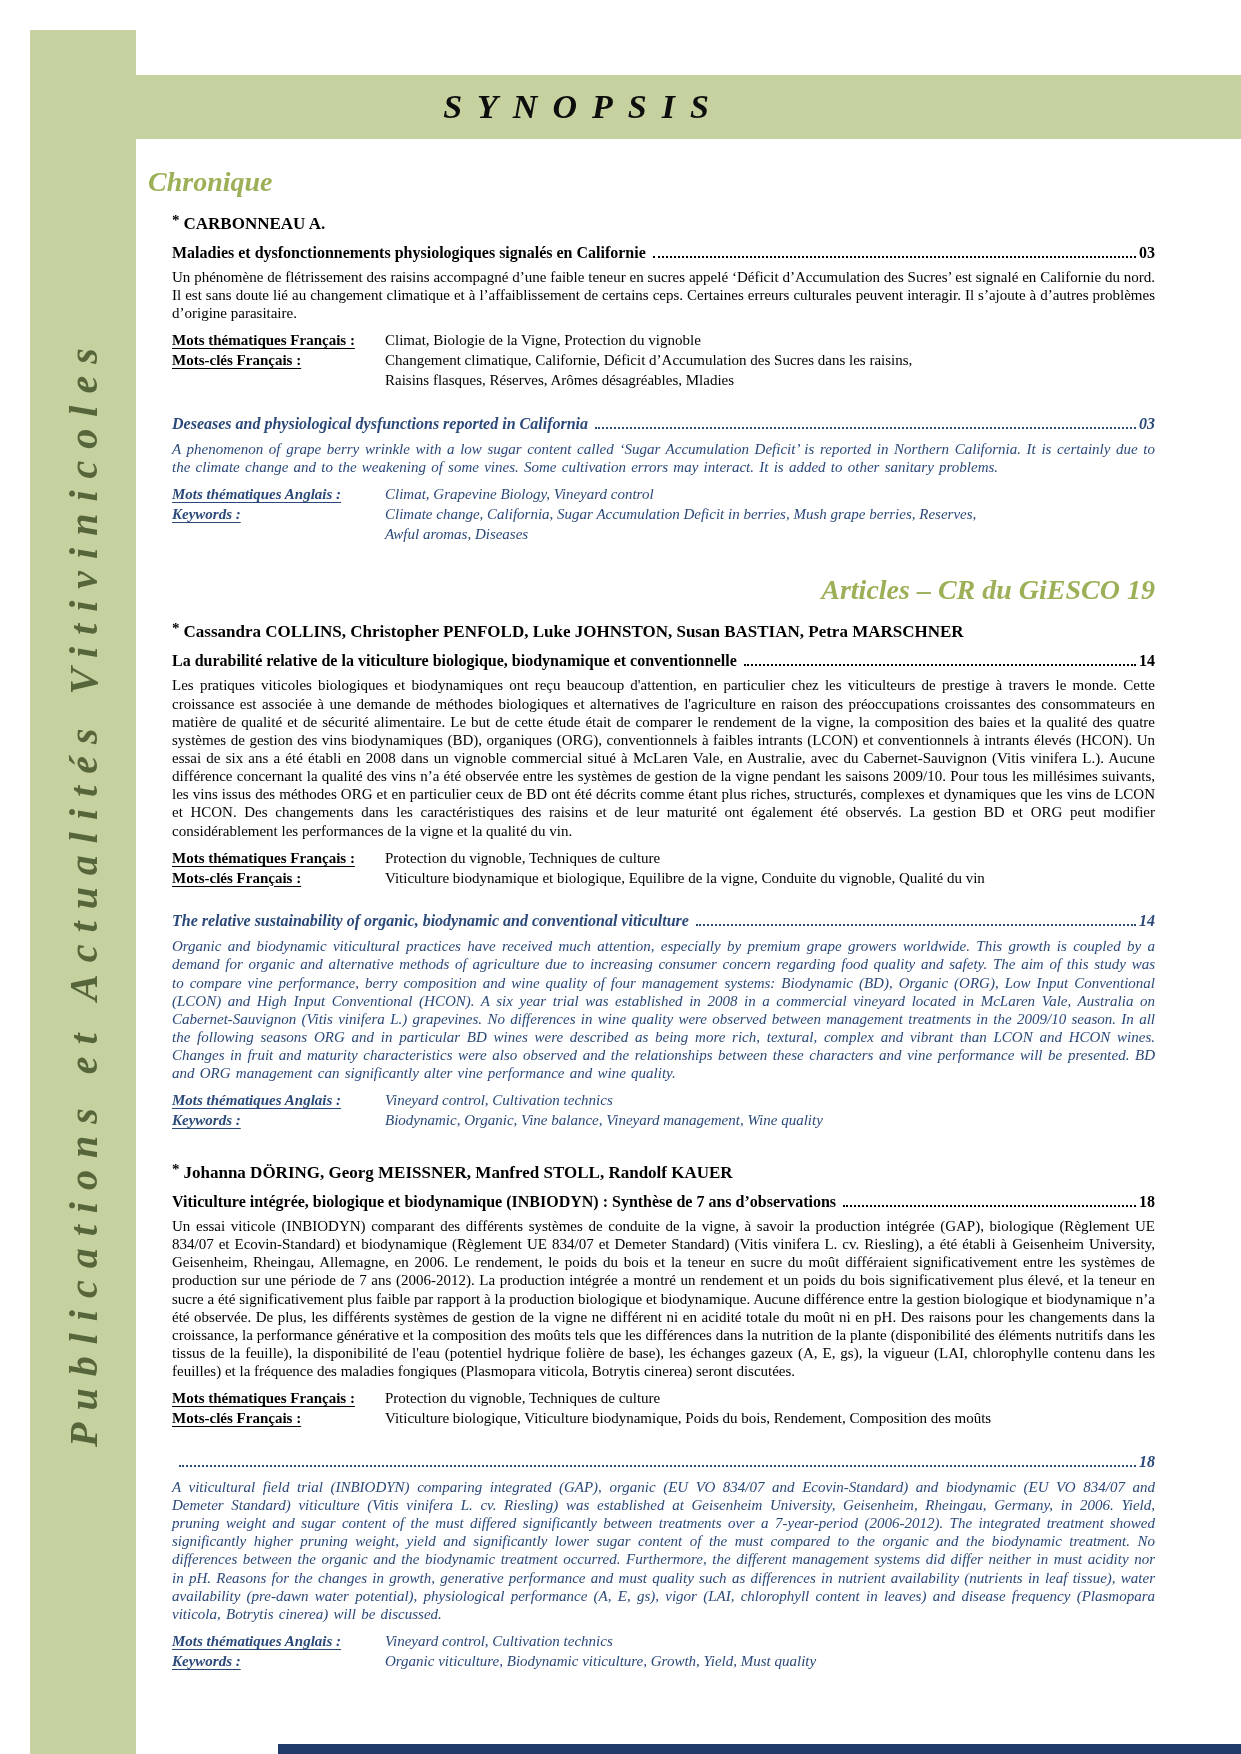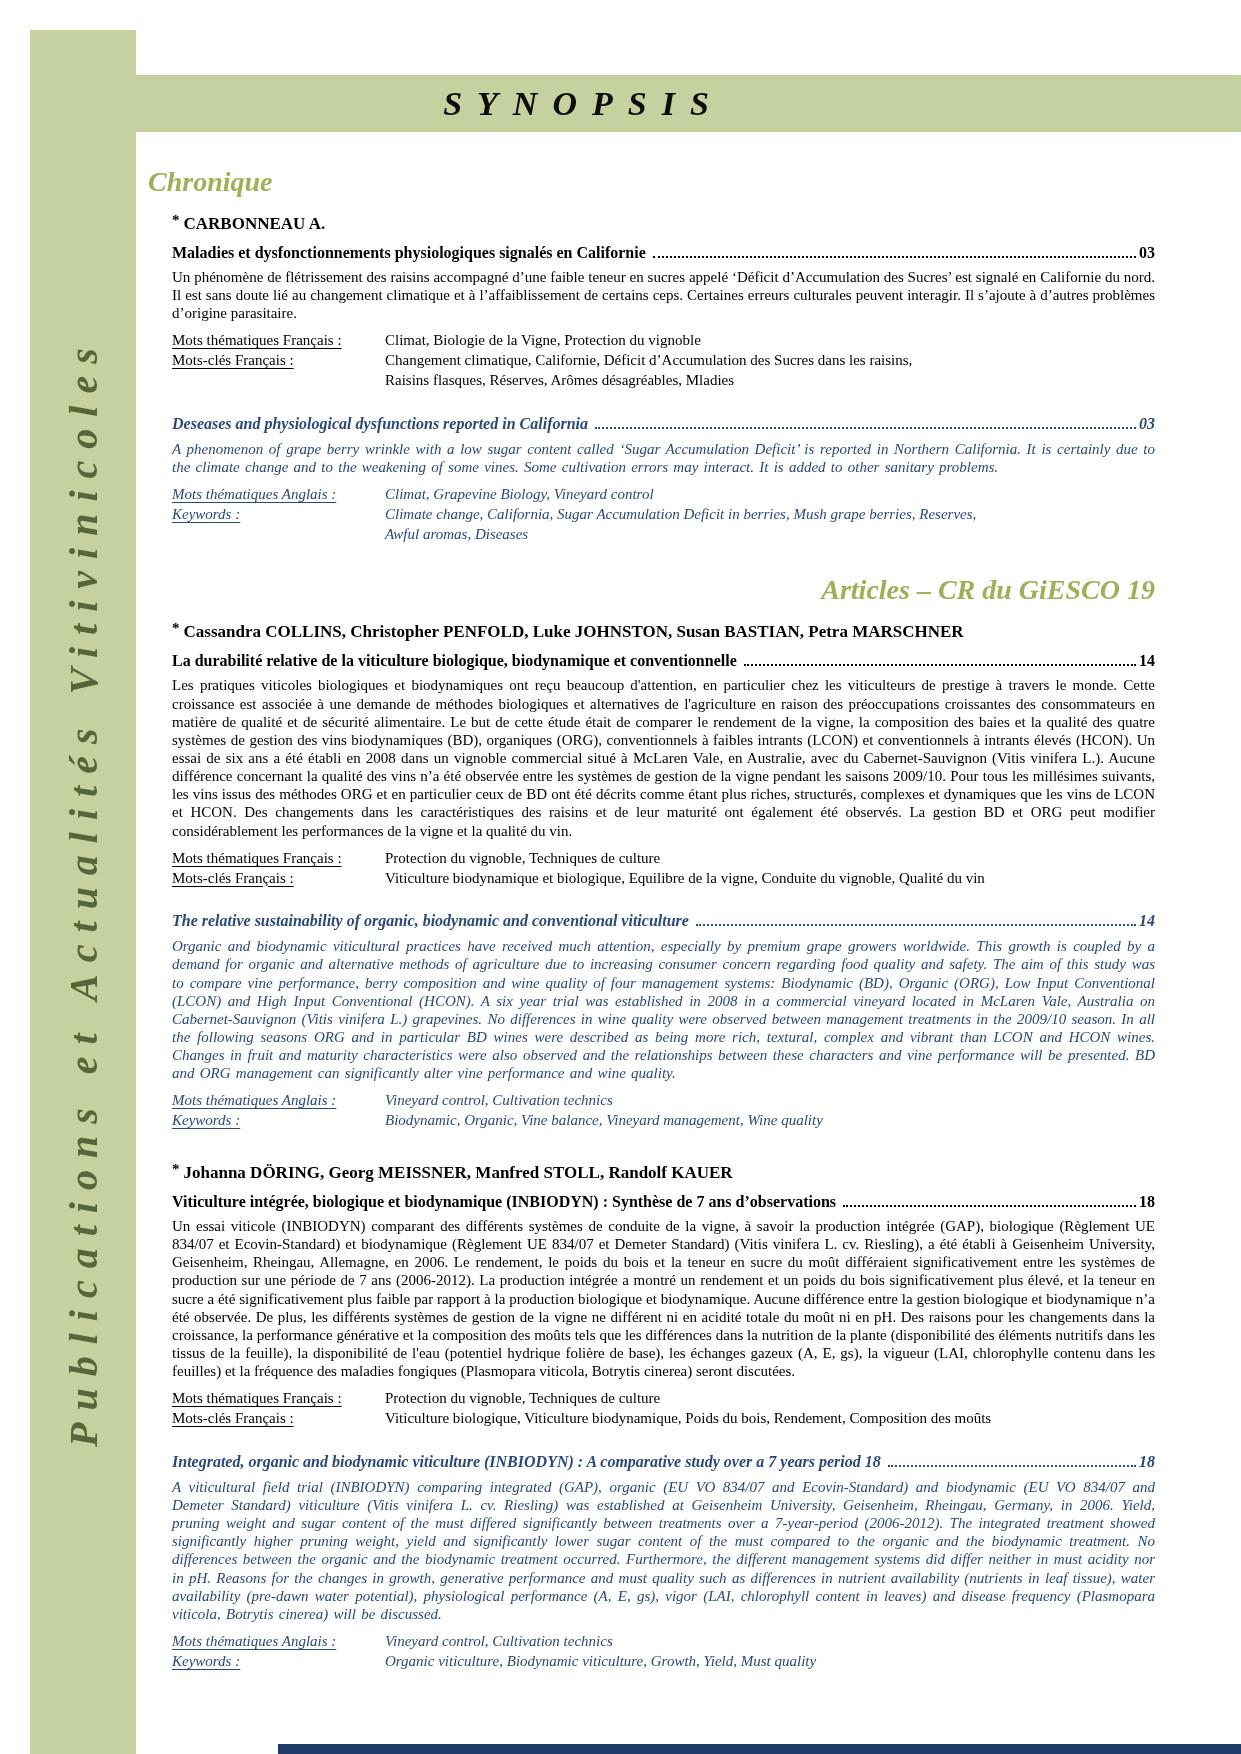--- a/index.html
+++ b/index.html
@@ -14,21 +14,21 @@
     background:#c6d1a0;
   }
   .sidebar-text {
     position:absolute; inset:0; display:flex; align-items:center; justify-content:center;
     writing-mode:vertical-rl; transform:rotate(180deg);
     font-style:italic; font-weight:bold; font-size:40px; letter-spacing:12px;
     color:#57653a; white-space:nowrap;
   }
   
   .top-band {
-    position:absolute; left:136px; top:75px; right:0; height:57px;
+    position:absolute; left:136px; top:75px; right:0; height:64px;
     background:#c6d1a0; display:flex; align-items:center; justify-content:center;
   }
   .synopsis {
     font-style:italic; font-weight:bold; font-size:34px; letter-spacing:15px;
     color:#0d0d0d; transform:translateX(-105px);
   }
   
   .content { position:absolute; left:148px; top:166px; width:1007px; }
   .section-heading {
     font-style:italic; font-weight:bold; font-size:28px; color:#9cb058;
@@ -47,21 +47,21 @@
     flex:1 1 auto; min-width:18px; border-bottom:2.4px dotted currentColor;
     margin:0 3px 4px 7px; align-self:stretch;
   }
   .title-row .page-num { font-weight:bold; }
   .abstract {
     margin:0 0 9px 0; font-size:15px; line-height:1.21; text-align:justify;
   }
   .meta { margin:0 0 4px 0; }
   .meta-row { display:flex; font-size:15px; line-height:1.32; }
   .meta-label {
-    flex:0 0 213px; text-decoration:underline; text-underline-offset:3px;
+    flex:0 0 213px; text-decoration:underline; text-underline-offset:3px;font-weight:bold;
   }
   .meta-value { flex:1 1 auto; }
   .meta-value .vline { display:block; }
   
   .en-block { margin-top:24px; color:#2a4878; font-style:italic; }
   .en-block .title-row { margin-bottom:7px;text-align:right; }
   .en-block .abstract { word-spacing:1.5px; }
   
   .footer-bar {
     position:absolute; left:278px; right:0; bottom:0; height:10px; background:#1e3a68;
@@ -185,21 +185,20 @@
         <span class="meta-label">Mots thématiques Français :</span>
         <span class="meta-value">Protection du vignoble, Techniques de culture</span>
       </div>
       <div class="meta-row">
         <span class="meta-label">Mots-clés Français :</span>
         <span class="meta-value">Viticulture biologique, Viticulture biodynamique, Poids du bois, Rendement, Composition des moûts</span>
       </div>
     </div>
     <div class="en-block">
       <div class="title-row">
-        <span class="t">Integrated, organic and biodynamic viticulture (INBIODYN) : A comparative study over a 7 years period 18</span>
         <span class="leader"></span>
         <span class="page-num">18</span>
       </div>
       <p class="abstract">A viticultural field trial (INBIODYN) comparing integrated (GAP), organic (EU VO 834/07 and Ecovin-Standard) and biodynamic (EU VO 834/07 and Demeter Standard) viticulture (Vitis vinifera L. cv. Riesling) was established at Geisenheim University, Geisenheim, Rheingau, Germany, in 2006. Yield, pruning weight and sugar content of the must differed significantly between treatments over a 7-year-period (2006-2012). The integrated treatment showed significantly higher pruning weight, yield and significantly lower sugar content of the must compared to the organic and the biodynamic treatment. No differences between the organic and the biodynamic treatment occurred. Furthermore, the different management systems did differ neither in must acidity nor in pH. Reasons for the changes in growth, generative performance and must quality such as differences in nutrient availability (nutrients in leaf tissue), water availability (pre-dawn water potential), physiological performance (A, E, gs), vigor (LAI, chlorophyll content in leaves) and disease frequency (Plasmopara viticola, Botrytis cinerea) will be discussed.</p>
       <div class="meta">
         <div class="meta-row">
           <span class="meta-label">Mots thématiques Anglais :</span>
           <span class="meta-value">Vineyard control, Cultivation technics</span>
         </div>
         <div class="meta-row">

